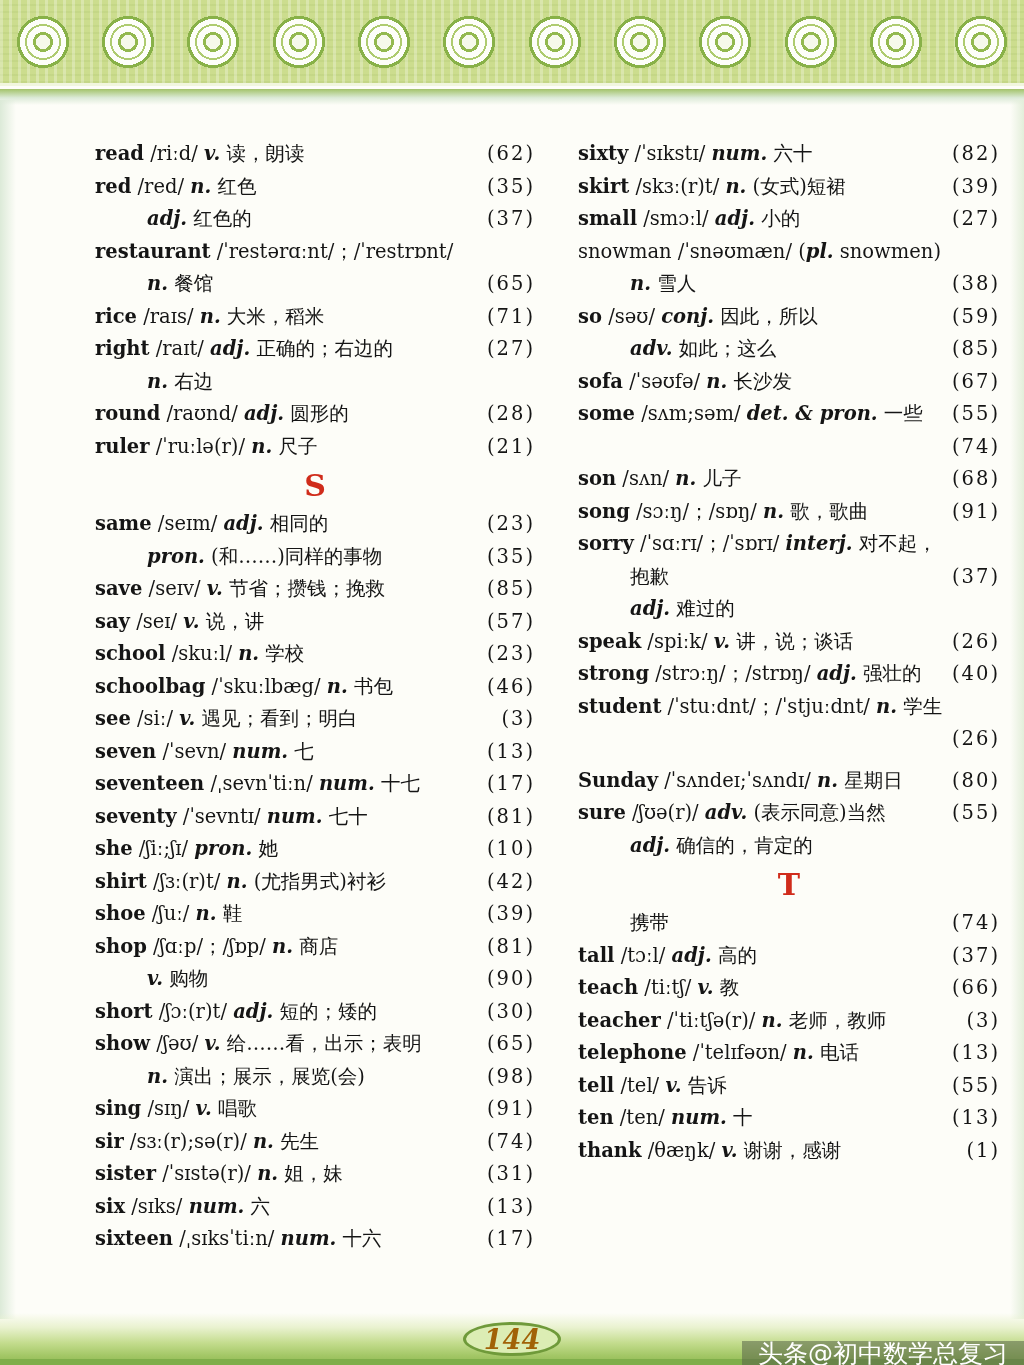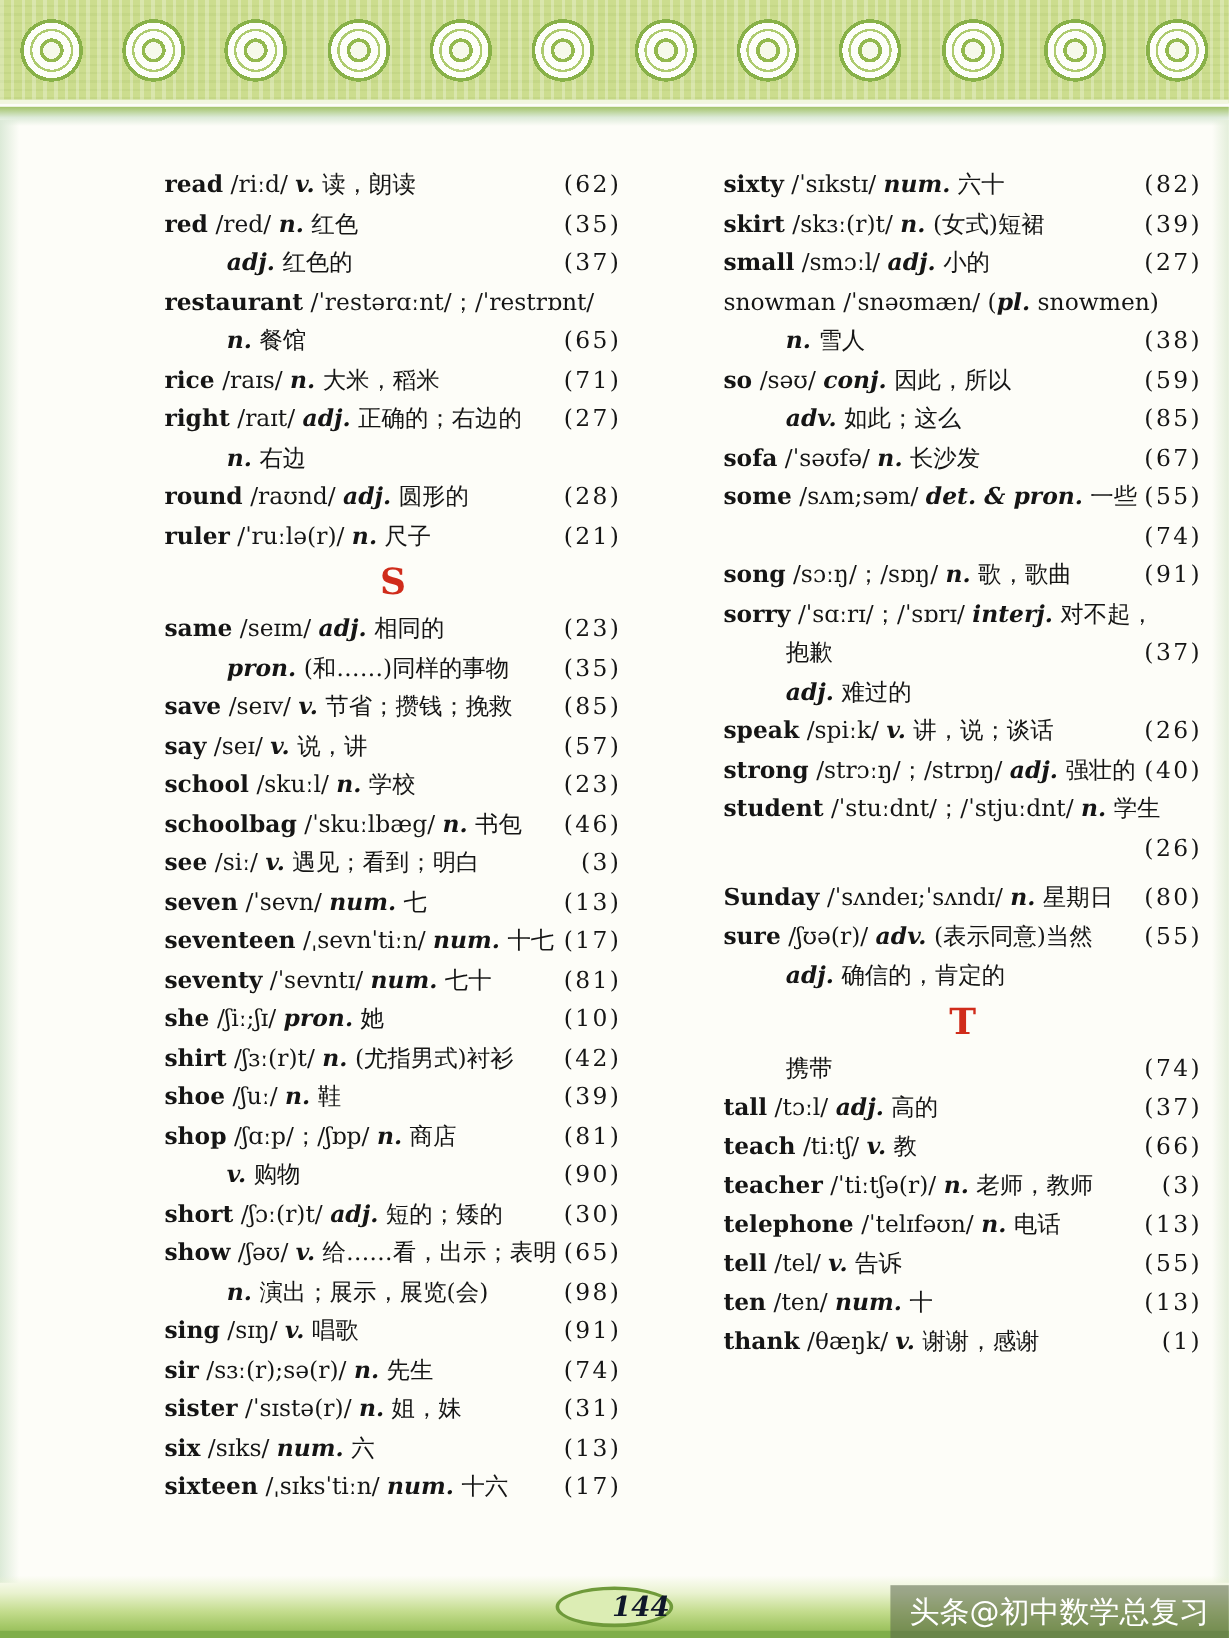--- a/index.html
+++ b/index.html
@@ -38,21 +38,21 @@
   }
   .side-right {
     position:absolute; top:100px; bottom:46px; right:0; width:14px;
     background:linear-gradient(270deg, #e3eeda, rgba(255,255,255,0));
   }
   
   .content {
     position:absolute; top:138px; left:95px; width:905px;
     display:flex; gap:43px;
   }
-  .column { width:440px;margin-left:42px; }
+  .column { width:440px; }
   .column.right { width:422px; }
   .line {
     display:flex; justify-content:space-between; align-items:baseline;
     font-size:19.5px; line-height:32.5px;
   }
   .line .text { flex:1 1 auto; padding-right:6px; white-space:nowrap; overflow:visible; }
   .line.indent .text { padding-left:52px; }
   .ref { flex:0 0 auto; white-space:nowrap; letter-spacing:2px; }
   .seg-b { font-weight:bold; }
   .seg-r { font-weight:normal; }
@@ -70,26 +70,26 @@
     background:linear-gradient(180deg, rgba(255,255,255,0) 0%, #e9f2cf 28%, #c3dc8d 58%, #a3c766 82%, #8fb752 100%);
   }
   .footer::after {
     content:""; position:absolute; left:0; right:0; bottom:0; height:6px;
     background:#7fae4a;
   }
   .page-oval {
     position:absolute; left:50%; transform:translateX(-50%); bottom:9px;
     width:98px; height:34px; border-radius:50%;
     background:#dcedb4; border:3px solid #6f9a3a;
-    display:flex; align-items:center; justify-content:flex-end;
-    font-style:italic; font-weight:bold; font-size:23px; color:#0f172a;
+    display:flex; align-items:center; justify-content:center;
+    font-style:italic; font-weight:bold; font-size:27px; color:#a16207;
     font-family:"DejaVu Serif",serif;
   }
   .watermark {
-    position:absolute; right:0; bottom:0; height:44px; padding:0 16px;
+    position:absolute; right:0; bottom:0; height:24px; padding:0 16px;
     background:rgba(88,100,72,.55); color:#ffffff;
     display:flex; align-items:center;
     font-size:25px; font-family:"DejaVu Sans","Liberation Sans",sans-serif;
     z-index:5;
   }
 </style>
 </head>
 <body>
 
 <div class="page">
@@ -346,20 +346,26 @@
         <div class="entry">
           <div class="line">
             <span class="text"><span class="seg-b">some</span><span class="seg-r"> /sʌm;səm/ </span><span class="seg-i">det. &amp; pron.</span><span class="seg-c"> 一些</span></span>
             <span class="ref">(55)</span>
           </div>
         </div>
         <div class="entry">
           <div class="line">
             <span class="text"></span>
             <span class="ref">(74)</span>
+          </div>
+        </div>
+        <div class="entry">
+          <div class="line">
+            <span class="text"><span class="seg-b">son</span><span class="seg-r"> /sʌn/ </span><span class="seg-i">n.</span><span class="seg-c"> 儿子</span></span>
+            <span class="ref">(68)</span>
           </div>
         </div>
         <div class="entry">
           <div class="line">
             <span class="text"><span class="seg-b">song</span><span class="seg-r"> /sɔːŋ/；/sɒŋ/ </span><span class="seg-i">n.</span><span class="seg-c"> 歌，歌曲</span></span>
             <span class="ref">(91)</span>
           </div>
         </div>
         <div class="entry">
           <div class="line">

